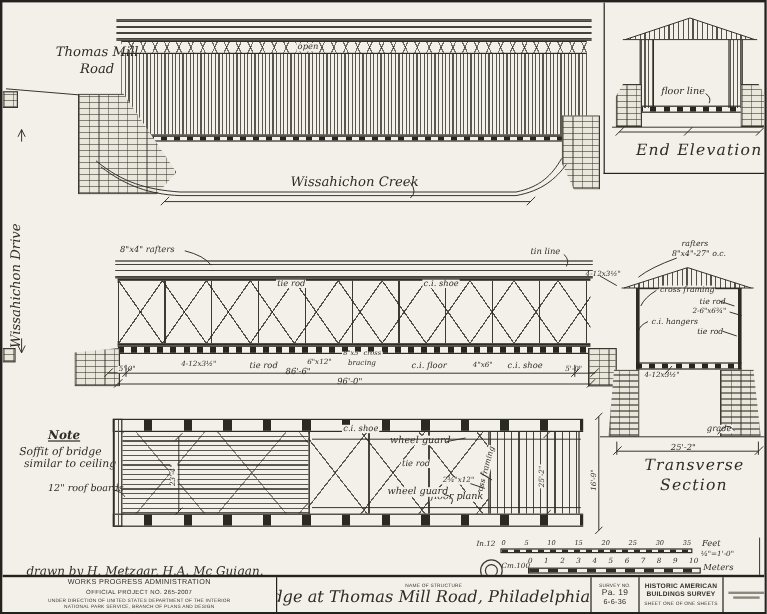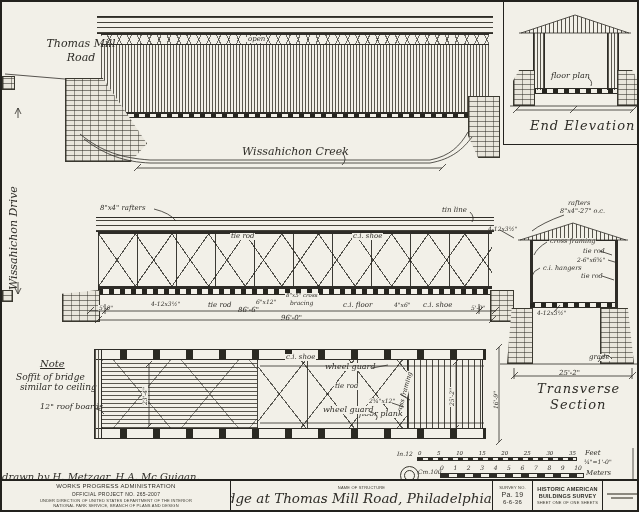--- a/index.html
+++ b/index.html
@@ -82,21 +82,21 @@
   <span class="lbl s11" style="left:240px;top:144px;">Wissahichon Creek</span>
 
   <div class="vline" style="left:501px;top:0;height:143px;"></div>
   <div class="hline" style="left:501px;top:142px;width:138px;"></div>
   <div class="blk hatchv4" style="left:519px;top:13px;width:108px;height:18px;clip-path:polygon(50% 0,100% 100%,0 100%);"></div>
   <div class="blk hatchv3" style="left:531px;top:31px;width:12px;height:57px;border-left:1px solid #2e2c27;border-right:1px solid #2e2c27;"></div>
   <div class="blk hatchv3" style="left:605px;top:31px;width:12px;height:57px;border-left:1px solid #2e2c27;border-right:1px solid #2e2c27;"></div>
   <div class="blk ties" style="left:529px;top:86px;width:90px;height:6px;"></div>
   <div class="blk stone" style="left:511px;top:68px;width:22px;height:36px;clip-path:polygon(28% 0,100% 0,100% 100%,0 100%,0 30%);"></div>
   <div class="blk stone" style="left:615px;top:68px;width:21px;height:36px;clip-path:polygon(0 0,72% 0,100% 30%,100% 100%,0 100%);"></div>
-  <span class="lbl s8 paper" style="left:548px;top:70px;">floor plan</span>
+  <span class="lbl s8 paper" style="left:548px;top:70px;">floor line</span>
   <span class="lbl s13" style="left:528px;top:117px;text-align:right;">End Elevation</span>
 
   <span class="lbl s7" style="left:98px;top:203px;">8"x4" rafters</span>
   <span class="lbl s7" style="left:440px;top:205px;">tin line</span>
   <div class="blk roofh" style="left:94px;top:215px;width:398px;height:15px;border-top:1.5px solid #2e2c27;border-bottom:1px solid #2e2c27;"></div>
   <div class="blk lattice" style="left:96px;top:230px;width:394px;height:56px;"></div>
   <div class="blk ties" style="left:96px;top:286px;width:394px;height:7px;"></div>
   <div class="blk stone" style="left:60px;top:288px;width:38px;height:32px;clip-path:polygon(0 12%,100% 0,100% 100%,0 100%);"></div>
   <div class="blk stone" style="left:488px;top:288px;width:24px;height:32px;"></div>
   <span class="lbl s7 paper" style="left:228px;top:231px;">tie rod</span>
@@ -128,21 +128,21 @@
   <span class="lbl s65 paper" style="left:578px;top:271px;">tie rod</span>
   <span class="lbl s6 paper" style="left:534px;top:308px;">4-12x3½"</span>
   <div class="blk stone" style="left:505px;top:306px;width:26px;height:56px;clip-path:polygon(18% 0,100% 0,100% 100%,0 100%);"></div>
   <div class="blk stone" style="left:598px;top:306px;width:34px;height:56px;clip-path:polygon(0 0,82% 0,100% 100%,0 100%);"></div>
   <span class="lbl s7 paper" style="left:586px;top:352px;">grade</span>
   <span class="lbl s7 paper" style="left:556px;top:368px;">25'-2"</span>
   <span class="lbl s13" style="left:535px;top:380px;">Transverse</span>
   <span class="lbl s13" style="left:548px;top:396px;">Section</span>
   <span class="lbl s6 rot paper" style="left:491px;top:408px;">16'-9"</span>
 
-  <span class="lbl s10 underl" style="left:38px;top:357px;">Note</span>
+  <span class="lbl s10 underl" style="left:38px;top:357px;font-weight:bold;">Note</span>
   <span class="lbl s9" style="left:14px;top:371px;">Soffit of bridge</span>
   <span class="lbl s9" style="left:18px;top:381px;">similar to ceiling</span>
   <span class="lbl s8" style="left:38px;top:401px;">12" roof boards</span>
 
   <div class="blk chordpat" style="left:92px;top:347px;width:392px;height:11px;"></div>
   <div class="blk chordpat" style="left:92px;top:426px;width:392px;height:11px;"></div>
   <div class="blk hatchv3" style="left:92px;top:347px;width:8px;height:90px;border:1px solid #2e2c27;"></div>
   <div class="blk boards" style="left:100px;top:358px;width:155px;height:68px;"></div>
   <div class="blk xlight" style="left:100px;top:358px;width:155px;height:68px;"></div>
   <div class="blk xpanels" style="left:255px;top:358px;width:150px;height:68px;"></div>
@@ -184,21 +184,21 @@
     <span>5</span>
     <span>6</span>
     <span>7</span>
     <span>8</span>
     <span>9</span>
     <span>10</span>
   </div>
   <div class="blk ruler8" style="left:438px;top:471px;width:144px;height:5px;"></div>
   <span class="lbl s7" style="left:584px;top:468px;">Meters</span>
 
-  <span class="lbl s10" style="left:0;top:470px;">drawn by H. Metzgar, H.A. Mc Guigan.</span>
+  <span class="lbl s10" style="left:20px;top:470px;">drawn by H. Metzgar, H.A. Mc Guigan.</span>
 
   <svg width="639" height="512" style="position:absolute;left:0;top:0;pointer-events:none;" viewBox="0 0 639 512" stroke="#2e2c27" stroke-width="0.8" fill="none">
 
     <path d="M3,72 L63,77"></path>
 
     <path d="M16,116 L16,106 M13,112 L16,106 L19,112"></path>
     <path d="M16,280 L16,292 M13,286 L16,292 L19,286"></path>
 
     <path d="M78,132 C100,150 120,156 148,158 L428,158 C448,154 458,144 466,130"></path>
     <path d="M82,137 C103,153 123,160 148,161 L428,161 C450,157 461,147 470,135"></path>

